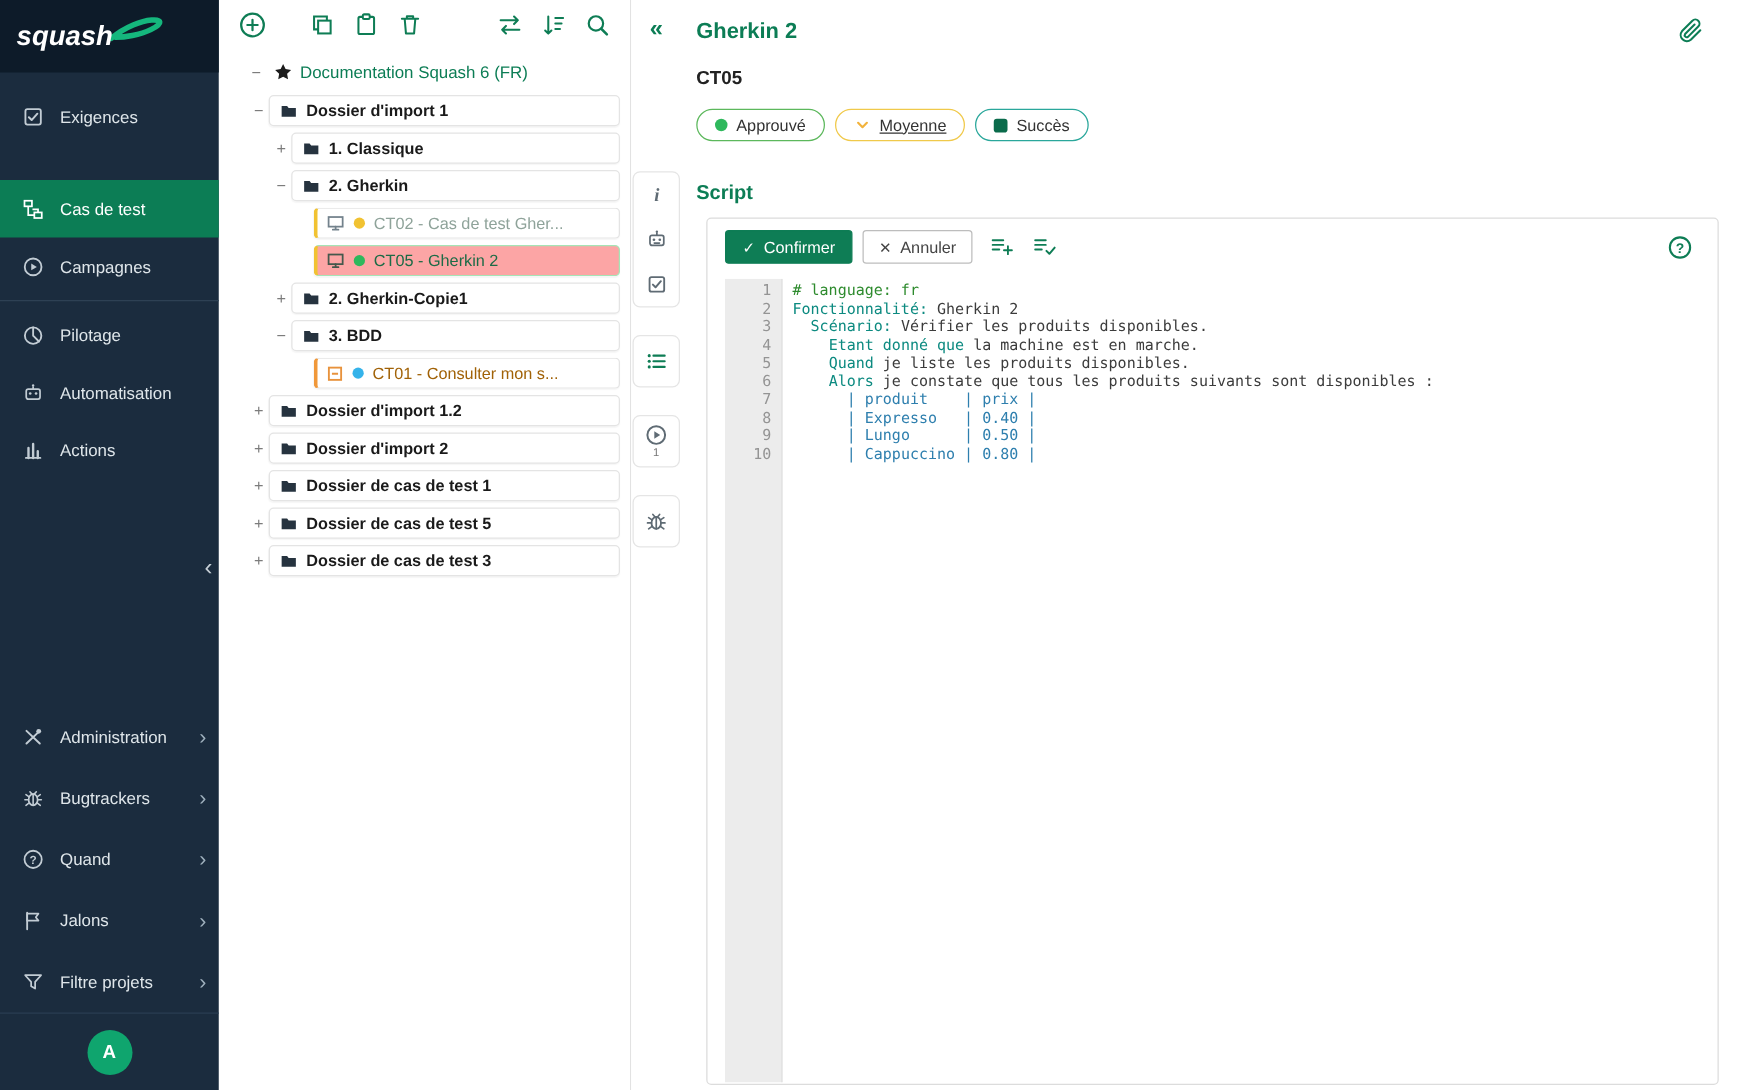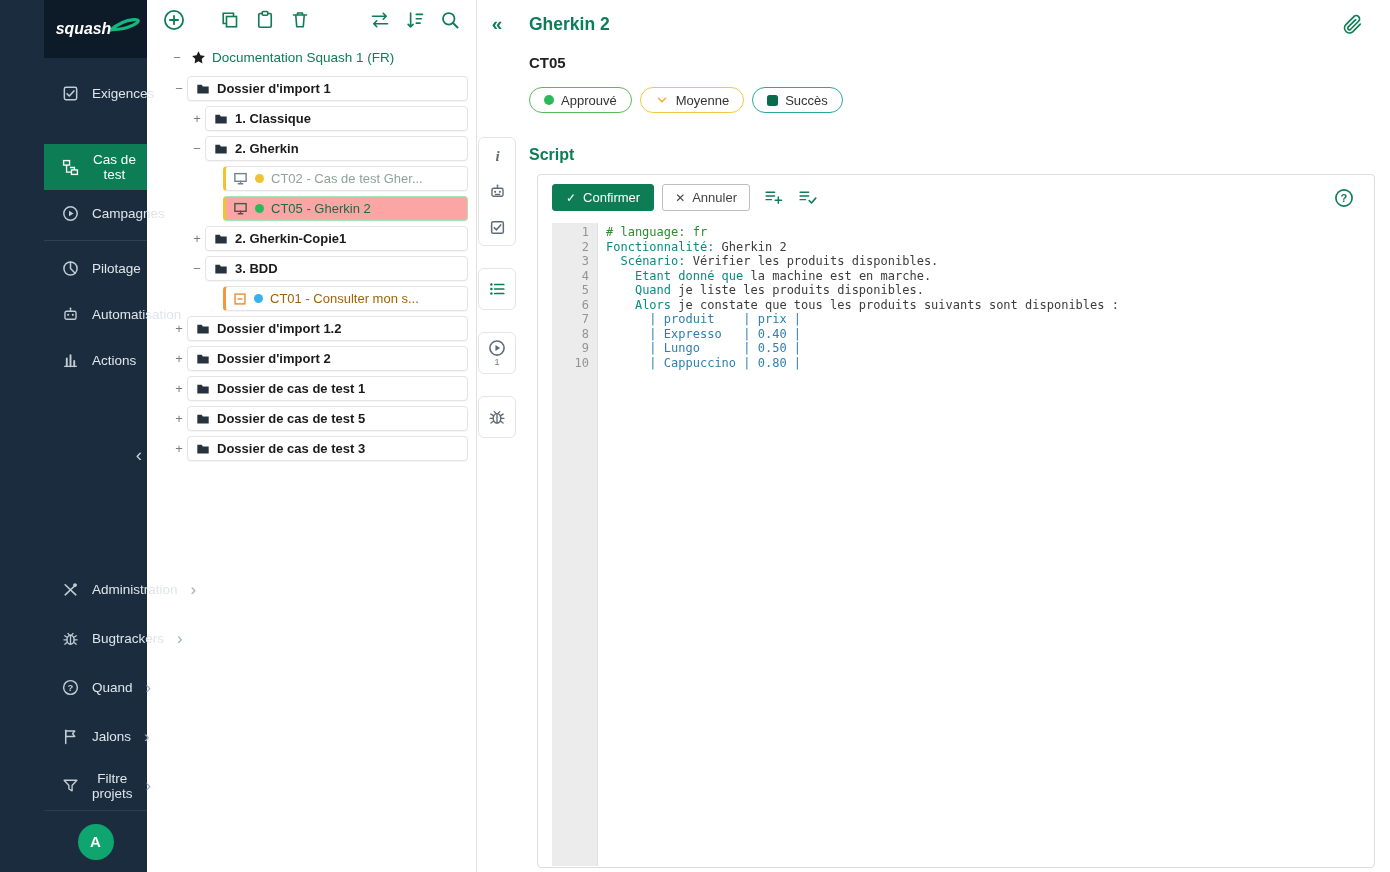--- a/index.html
+++ b/index.html
@@ -2,22 +2,22 @@
 <html><head>
 <meta charset="utf-8">
 <style>
   * { margin:0; padding:0; box-sizing:border-box; }
   html,body { width:1390px; height:872px; overflow:hidden; background:#fff;
     font-family:"Liberation Sans", sans-serif; }
   .app { display:flex; width:100%; height:100%; }
   [data-interactable="true"] { cursor:pointer; }
 
   
-  .sidebar { width:147px; background:#1b2c3e; color:#dfe6ea; display:flex;
-    flex-direction:column; position:relative; flex-shrink:0;padding-left:44px; }
+  .sidebar { width:175px; background:#1b2c3e; color:#dfe6ea; display:flex;
+    flex-direction:column; position:relative; flex-shrink:0; }
   .logo { height:58px; background:#0d1b29; display:flex; align-items:center; padding-left:8px; }
   .nav-top { padding-top:12px; }
   .nav-item { height:46px; display:flex; align-items:center; gap:13px; padding:0 10px 0 18px;
     font-size:13.5px; color:#dfe6ea;text-align:center; }
   .nav-item .ic { width:17px; height:17px; color:#c2ccd4; flex-shrink:0; }
   .nav-item.active { background:#0c7d55; color:#fff;margin-top:28px; }
   .nav-item.active .ic { color:#fff; }
   .nav-divider { height:1px; background:#2e4154; margin:4px 0; }
   .nav-bottom { margin-top:auto; }
   .nav-bottom .nav-item { height:49px; }
@@ -262,21 +262,21 @@
             <path d="M10.4 10.4L14 14" stroke="currentColor" stroke-width="1.6" stroke-linecap="round"></path>
           </svg>
         </span>
     </div>
     <div class="tree" data-interactable="false">
       <div class="tree-root-row" data-interactable="true">
         <span class="toggle" data-interactable="true">−</span>
         <span class="star" data-interactable="false"><svg viewBox="0 0 16 16">
               <path d="M8 1.3l2.1 4.3 4.7.7-3.4 3.3.8 4.7L8 12.1l-4.2 2.2.8-4.7L1.2 6.3l4.7-.7z" fill="currentColor"></path>
             </svg></span>
-        <span class="root-label" data-interactable="false">Documentation Squash 1 (FR)</span>
+        <span class="root-label" data-interactable="false">Documentation Squash 6 (FR)</span>
       </div>
       <div id="tree-nodes" data-interactable="false">
           <div class="tree-row" data-interactable="false" style="padding-left: 24px;">
             <span class="toggle" data-interactable="true">−</span>
             <div class="node-box" data-interactable="true">
               <span class="fic" data-interactable="false"><svg viewBox="0 0 16 16">
                   <path d="M1.5 3.2h5l1.4 1.9h6.6v8H1.5z" fill="currentColor"></path>
                 </svg></span>
               <span class="nlabel folder" data-interactable="false">Dossier d'import 1</span>
             </div>
@@ -468,21 +468,21 @@
         <span class="paperclip" data-interactable="true"><svg viewBox="0 0 24 24">
               <path d="M21 12.2l-8.3 8.3a5.4 5.4 0 0 1-7.6-7.6l9-9a3.6 3.6 0 0 1 5.1 5.1l-9 9a1.8 1.8 0 0 1-2.5-2.5l8.3-8.3" fill="none" stroke="currentColor" stroke-width="1.8" stroke-linecap="round" stroke-linejoin="round"></path>
             </svg></span>
       </div>
       <div class="ref" data-interactable="false">CT05</div>
       <div class="badges" id="badges" data-interactable="false">
           <div class="pill" data-interactable="true" style="border-color: rgb(92, 184, 92);">
             <span class="p-dot" data-interactable="false" style="background: rgb(46, 184, 92);"></span>
             <span class="p-label" data-interactable="false">Approuvé</span>
           </div>
-          <div class="pill" data-interactable="true" style="border-color: rgb(240, 201, 74);">
+          <div class="pill" data-interactable="true" style="border-color: rgb(240, 201, 74); text-decoration: underline;">
             <span class="p-ic" data-interactable="false" style="color: rgb(242, 179, 61);">
               <svg viewBox="0 0 16 16">
                 <path d="M4 6l4 4 4-4" fill="none" stroke="currentColor" stroke-width="2" stroke-linecap="round" stroke-linejoin="round"></path>
               </svg>
             </span>
             <span class="p-label" data-interactable="false">Moyenne</span>
           </div>
           <div class="pill" data-interactable="true" style="border-color: rgb(42, 167, 155);">
             <span class="p-sq" data-interactable="false" style="background: rgb(10, 107, 75);"></span>
             <span class="p-label" data-interactable="false">Succès</span>

